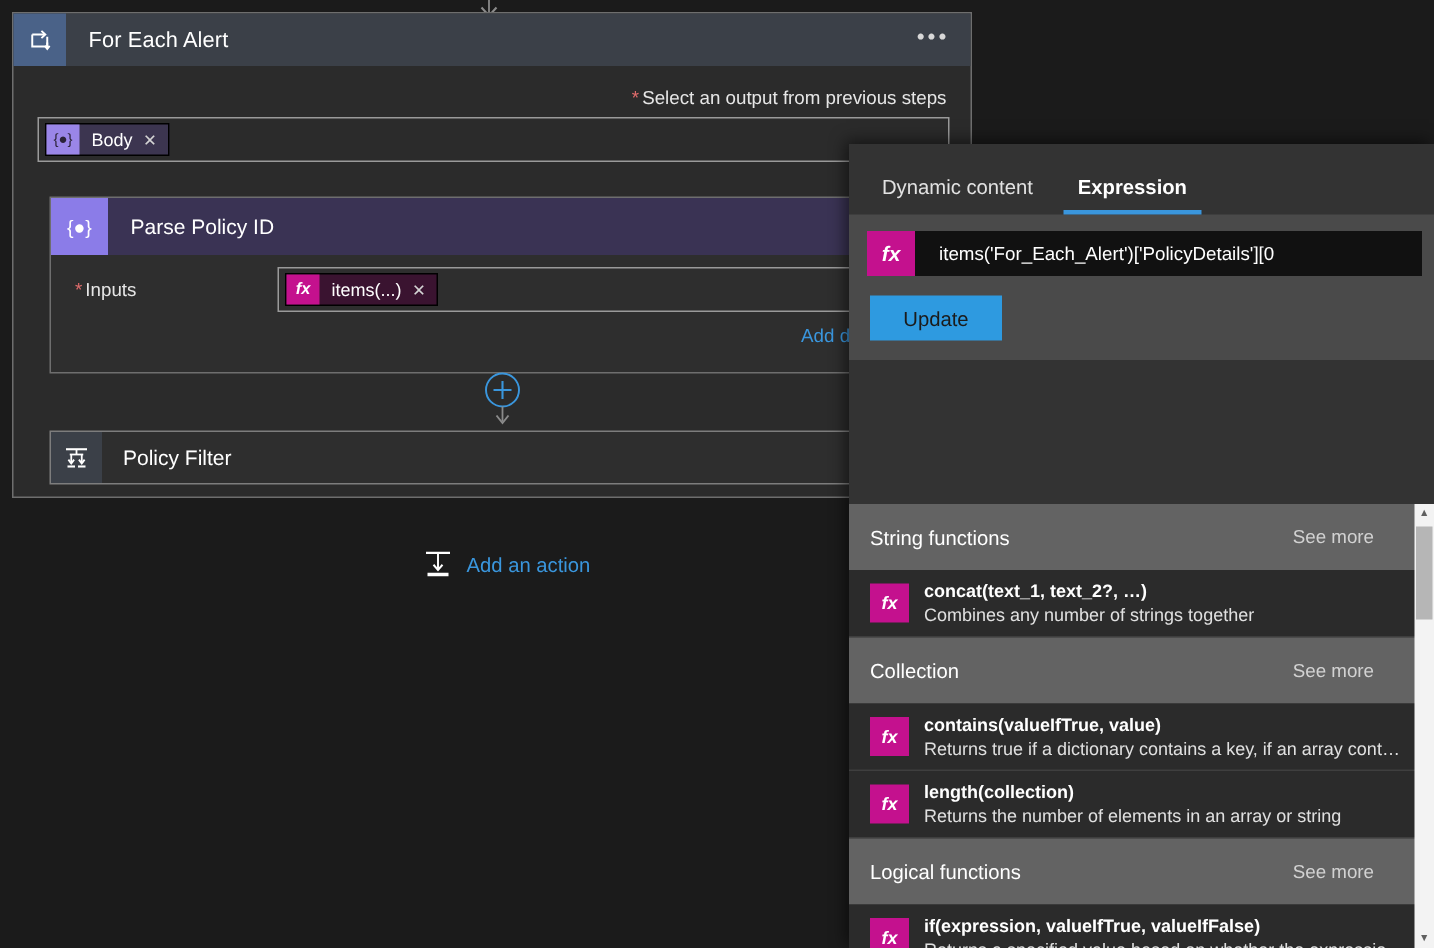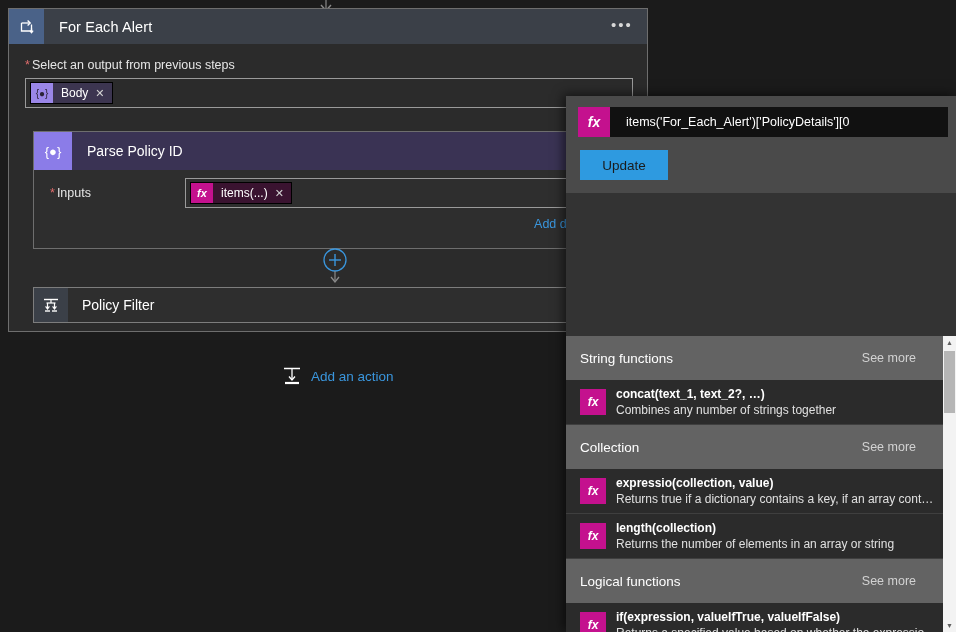--- a/index.html
+++ b/index.html
@@ -76,20 +76,21 @@
 
   #foreach-body {
     position: relative;
     padding: 14px 16px 0 16px;
   }
 
   .req-label {
     font-size: 12.5px;
     color: #e6e6e6;
     margin-bottom: 6px;
+    text-align: right;
   }
   .req-star {
     color: #e06c6c;
     margin-right: 2px;
     font-size: 12.5px;
   }
 
   
   #output-box {
     height: 30px;
@@ -507,20 +508,24 @@
         <path d="M8 11.5 L11 15 L14 11.5" fill="none" stroke="#ffffff" stroke-width="1.3"></path>
         <line x1="4" y1="18" x2="18" y2="18" stroke="#ffffff" stroke-width="2.2"></line>
       </svg>
       <span id="add-action-label">Add an action</span>
     </div>
   </div>
 
 
   <div id="expr-panel">
 
+    <div id="expr-tabs">
+      <div class="expr-tab">Dynamic content</div>
+      <div class="expr-tab active">Expression</div>
+    </div>
 
     <div id="expr-editor-area">
       <div id="expr-input-row">
         <div id="expr-fx">fx</div>
         <div id="expr-text">items('For_Each_Alert')['PolicyDetails'][0</div>
       </div>
       <button id="update-btn">Update</button>
     </div>
 
     <div id="func-list">
@@ -537,21 +542,21 @@
         </span>
       </div>
 
       <div class="func-group-head">
         <span class="func-group-title">Collection</span>
         <span class="func-see-more">See more</span>
       </div>
       <div class="func-item">
         <span class="func-fx">fx</span>
         <span class="func-text">
-          <span class="func-sig">expressio(collection, value)</span>
+          <span class="func-sig">contains(valueIfTrue, value)</span>
           <span class="func-desc">Returns true if a dictionary contains a key, if an array cont…</span>
         </span>
       </div>
       <div class="func-item">
         <span class="func-fx">fx</span>
         <span class="func-text">
           <span class="func-sig">length(collection)</span>
           <span class="func-desc">Returns the number of elements in an array or string</span>
         </span>
       </div>

